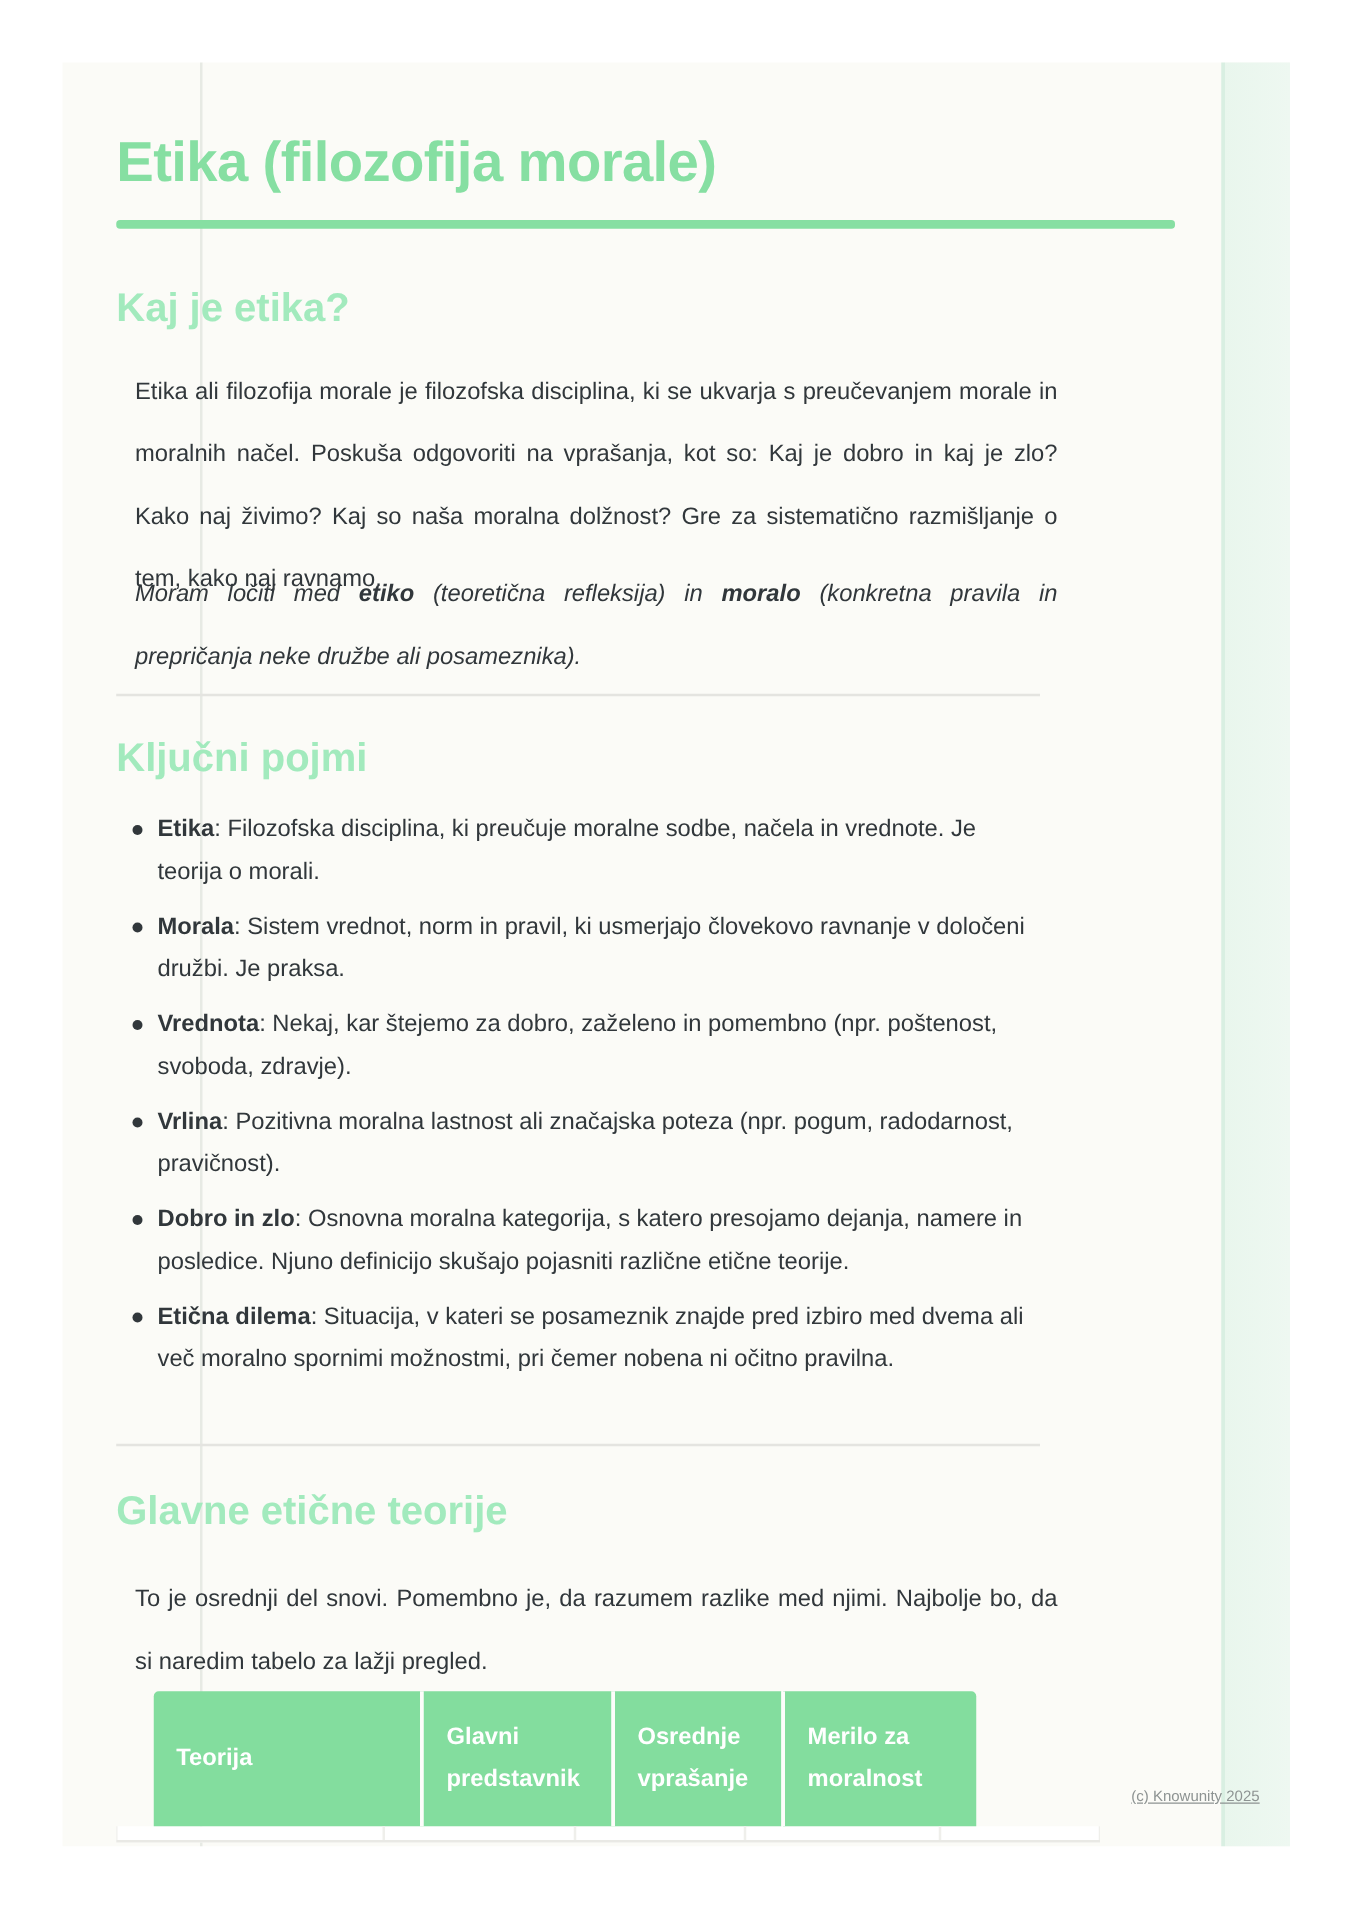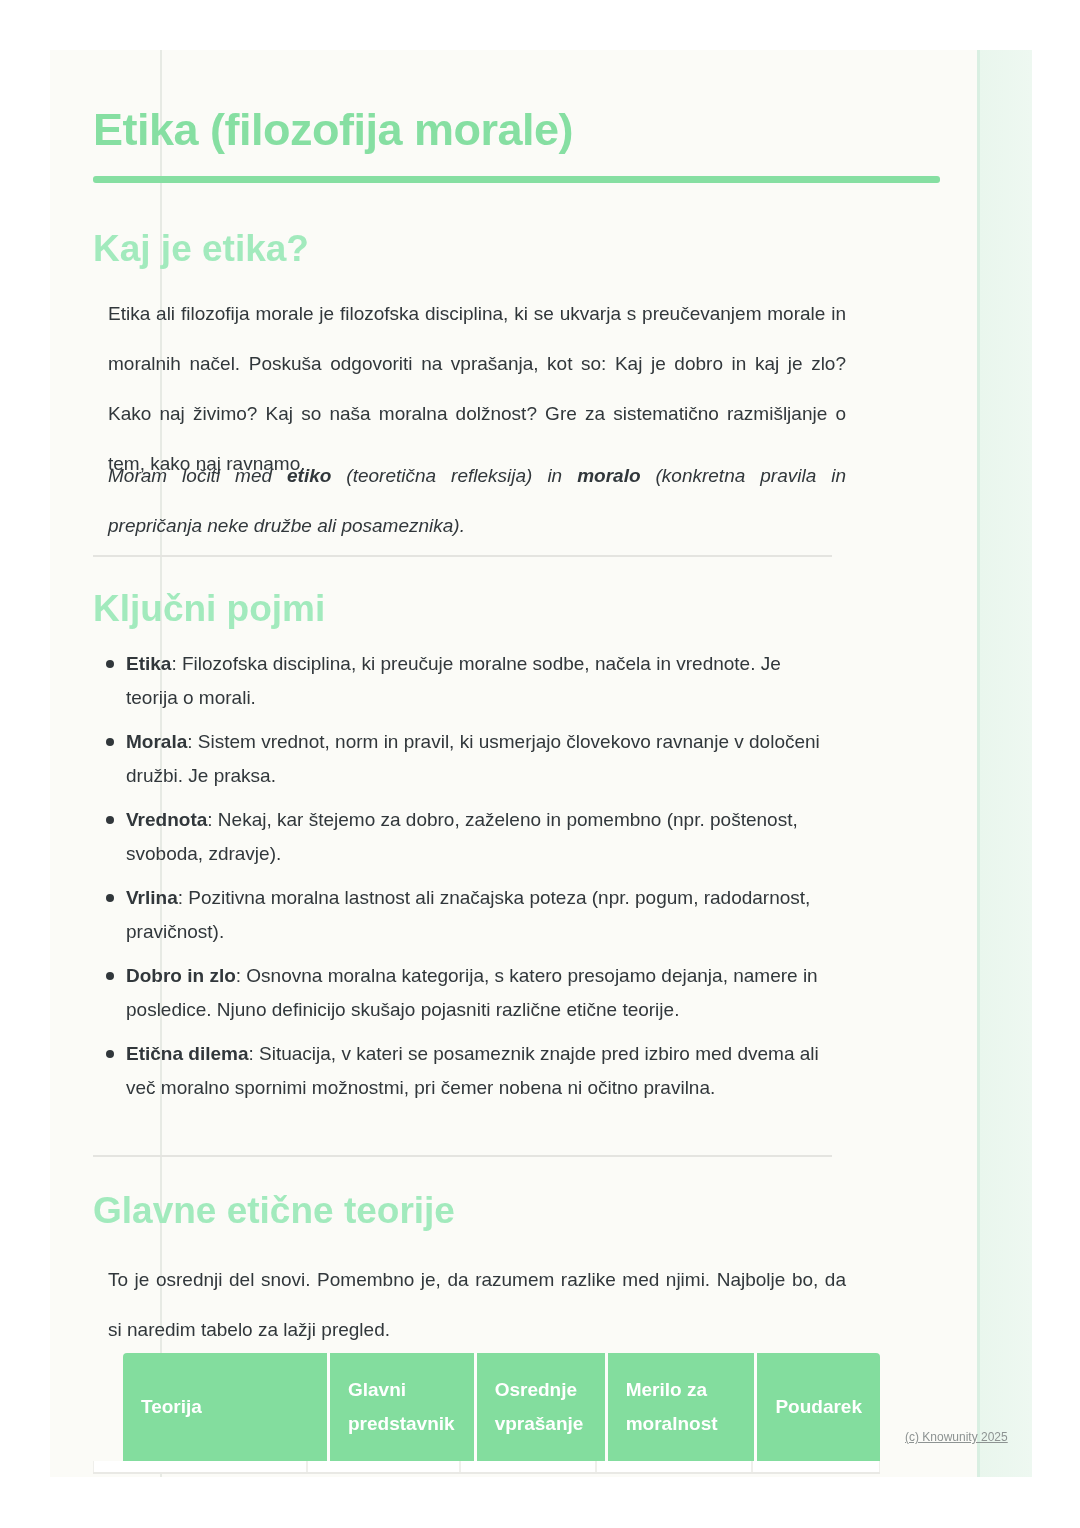--- a/index.html
+++ b/index.html
@@ -32,21 +32,21 @@
     position: absolute; left: 43px; top: 54px;
     font-size: 45px; font-weight: bold; letter-spacing: -0.5px;
     color: #86dfa2; white-space: nowrap;
   }
   .title-rule {
     position: absolute; left: 43px; top: 126px;
     width: 847px; height: 7px; background: #86dfa2; border-radius: 3px;
   }
   .h2 {
     position: absolute; left: 43px;
-    font-size: 37px; font-weight: bold; color: #a2eabd; white-space: nowrap;
+    font-size: 32px; font-weight: bold; color: #a2eabd; white-space: nowrap;
   }
   .h2-intro    { top: 178px; }
   .h2-terms    { top: 538px; }
   .h2-theories { top: 1140px; }
 
   .body-text {
     position: absolute; left: 58px; width: 738px;
     font-size: 19px; line-height: 50px; color: #31373b;
   }
   .justified { text-align: justify; }
@@ -151,23 +151,20 @@
           </div>
           <div class="cell c1">
             <span>Glavni predstavnik</span>
           </div>
           <div class="cell c2">
             <span>Osrednje vprašanje</span>
           </div>
           <div class="cell c3">
             <span>Merilo za moralnost</span>
           </div>
-          <div class="cell c4">
-            <span>Poudarek</span>
-          </div>
         </div>
       <div class="t-row" id="table-body-row">
           <div class="bcell c0"></div>
           <div class="bcell c1"></div>
           <div class="bcell c2"></div>
           <div class="bcell c3"></div>
           <div class="bcell c4"></div>
         </div>
     </div>
 

